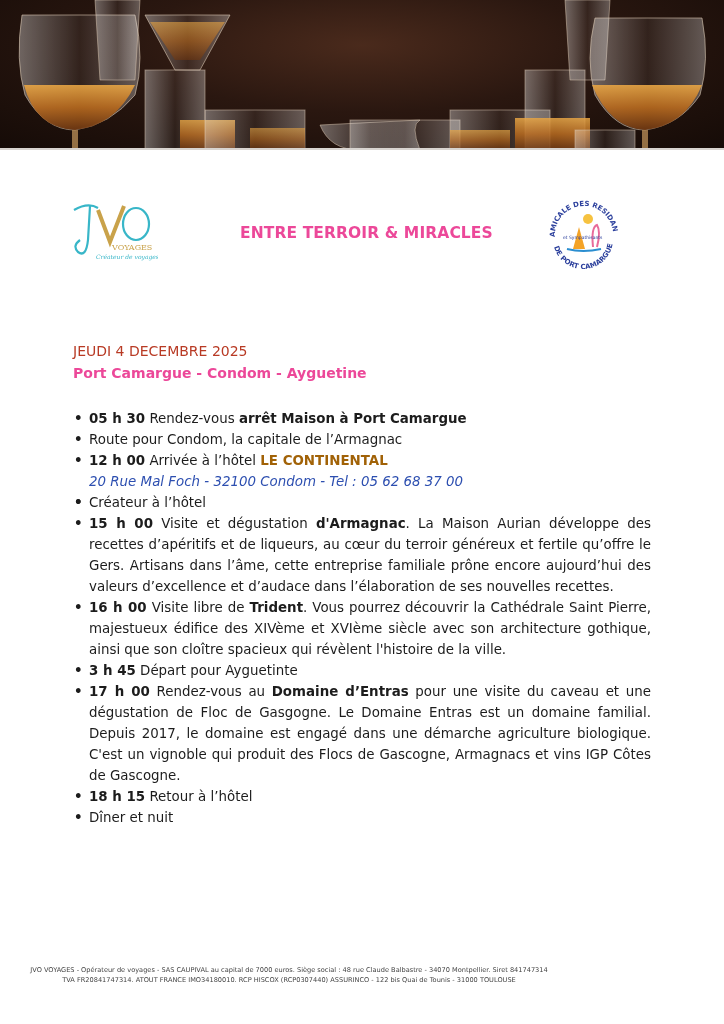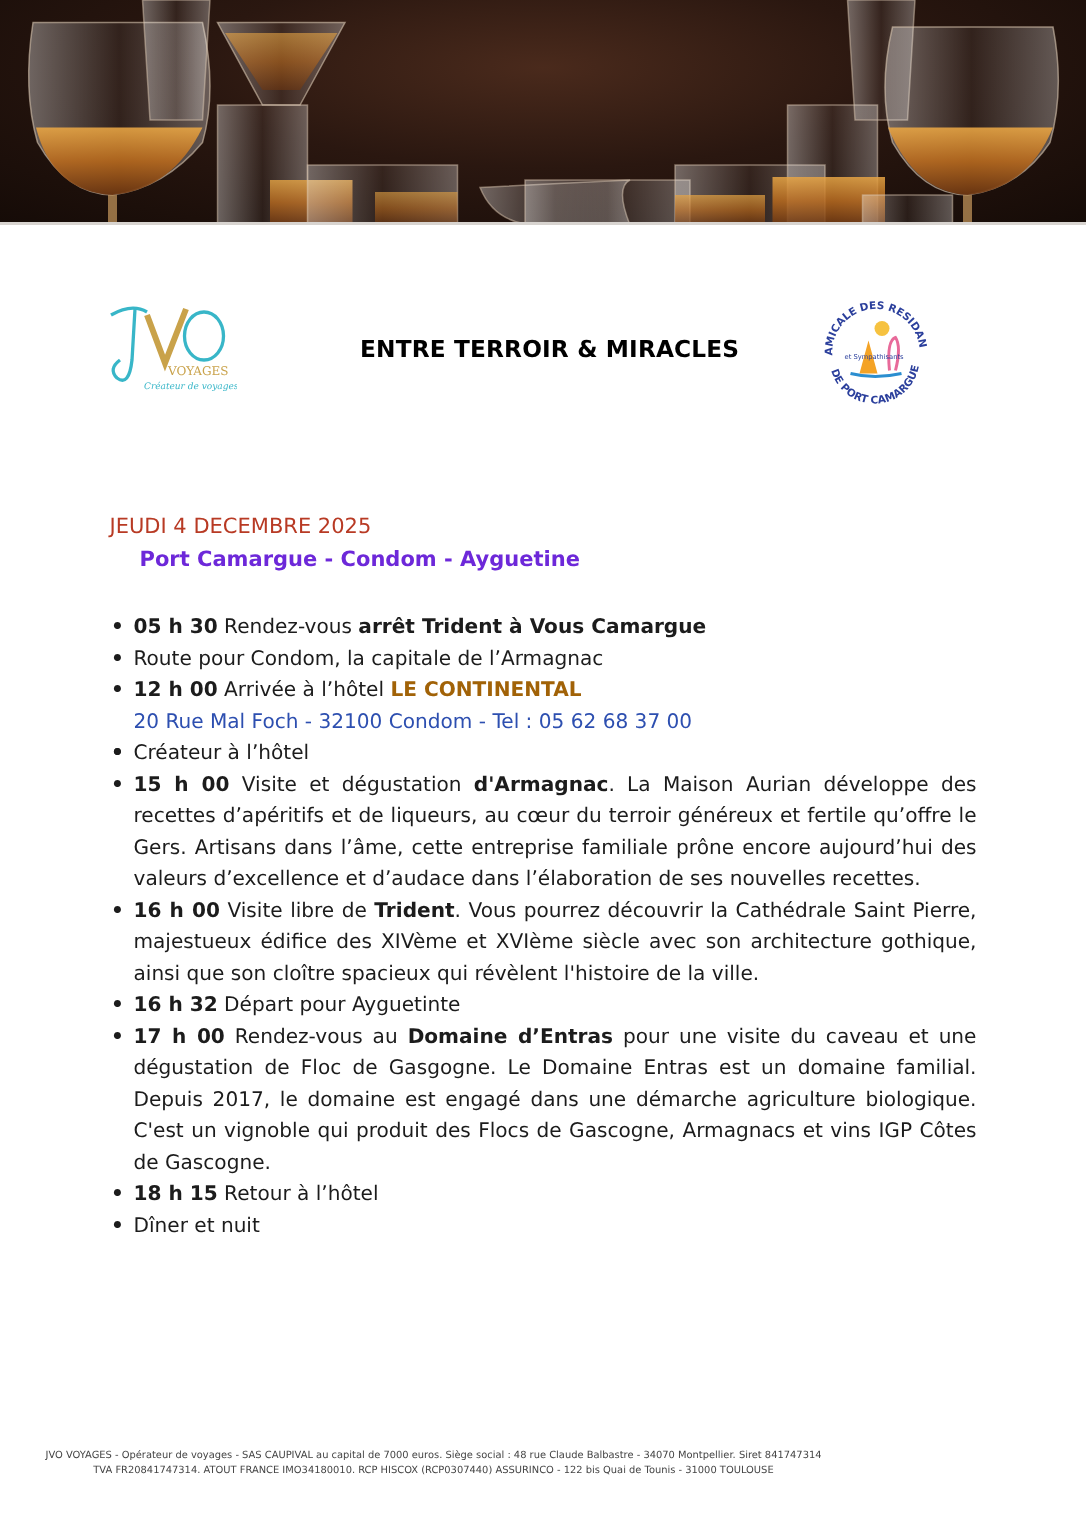--- a/index.html
+++ b/index.html
@@ -11,39 +11,39 @@
     position: absolute; left: 0; top: 0; width: 724px; height: 150px; overflow: hidden;
     background: radial-gradient(ellipse at 50% 30%, #4a2a1c 0%, #2a1710 45%, #150b07 100%);
   }
   .hero svg { position: absolute; left: 0; top: 0; }
   .hero-bottom { position: absolute; left: 0; top: 148px; width: 724px; height: 3px; background: #d8d4d0; }
 
   .logo-jvo { position: absolute; left: 68px; top: 200px; width: 90px; height: 62px; }
   .logo-jvo svg { width: 100%; height: 100%; }
   .doc-title {
     position: absolute; left: 240px; top: 224px; font-family: "DejaVu Sans", sans-serif;
-    font-weight: bold; font-size: 15.5px; color: #000000; letter-spacing: 0.1px;
+    font-weight: bold; font-size: 15.5px; color: #ec4899; letter-spacing: 0.1px;
   }
   .logo-amicale { position: absolute; left: 545px; top: 197px; width: 76px; height: 76px; }
   .logo-amicale svg { width: 100%; height: 100%; }
 
   .date-line {
     position: absolute; left: 73px; top: 343px; font-weight: normal; font-size: 14px; color: #b83a24;
   }
   .route-line {
-    position: absolute; left: 73px; top: 365px; font-weight: bold; font-size: 14px; color: #6d28d9; margin-left: 20px;
+    position: absolute; left: 73px; top: 365px; font-weight: bold; font-size: 14px; color: #ec4899;
   }
 
   ul.program {
     position: absolute; left: 73px; top: 408px; width: 578px; margin: 0; padding: 0; list-style: none;
     font-size: 13.4px; line-height: 21px; color: #1c1c1c;
   }
   ul.program li { position: relative; padding-left: 16px; text-align: justify; }
   ul.program li .bullet { position: absolute; left: 1px; top: 0; font-weight: bold; }
-  ul.program li.sub { padding-left: 16px; }
+  ul.program li.sub { padding-left: 16px; font-style: italic; }
   .t { font-weight: bold; }
   .b { font-weight: bold; }
   .blue { color: #a16207; }
   .blue-light { color: #2d4fb0; }
 
   .footer {
     position: absolute; left: 0; top: 965px; width: 578px; text-align: center;
     font-size: 6.6px; line-height: 10px; color: #444;
   }
 </style>
@@ -122,21 +122,21 @@
     <text x="18" y="42" font-family="DejaVu Sans, sans-serif" font-size="4.5" fill="#2b3f9c">et Sympathisants</text>
     <text font-family="DejaVu Sans, sans-serif" font-weight="bold" font-size="7" fill="#2b3f9c"><textPath href="#arcBot" startOffset="8">DE PORT CAMARGUE</textPath></text>
   </svg>
 </div>
 
 <div class="date-line">JEUDI 4 DECEMBRE 2025</div>
 <div class="route-line">Port Camargue - Condom - Ayguetine</div>
 
 <ul class="program">
   <li>
-    <span class="bullet">•</span><span class="t">05 h 30</span><span> Rendez-vous </span><span class="b">arrêt Trident à Vous Camargue</span>
+    <span class="bullet">•</span><span class="t">05 h 30</span><span> Rendez-vous </span><span class="b">arrêt Maison à Port Camargue</span>
   </li>
   <li>
     <span class="bullet">•</span><span>Route pour Condom, la capitale de l’Armagnac</span>
   </li>
   <li>
     <span class="bullet">•</span><span class="t">12 h 00</span><span> Arrivée à l’hôtel </span><span class="b blue">LE CONTINENTAL</span>
   </li>
   <li class="sub">
     <span class="blue-light">20 Rue Mal Foch - 32100 Condom - Tel : 05 62 68 37 00</span>
   </li>
@@ -146,21 +146,21 @@
   <li>
     <span class="bullet">•</span><span>Créateur à l’hôtel</span>
   </li>
   <li>
     <span class="bullet">•</span><span class="t">15 h 00</span><span> Visite et dégustation </span><span class="b">d'Armagnac</span><span>. La Maison Aurian développe des recettes d’apéritifs et de liqueurs, au cœur du terroir généreux et fertile qu’offre le Gers. Artisans dans l’âme, cette entreprise familiale prône encore aujourd’hui des valeurs d’excellence et d’audace dans l’élaboration de ses nouvelles recettes.</span>
   </li>
   <li>
     <span class="bullet">•</span><span class="t">16 h 00</span><span> Visite libre de </span><span class="b">Trident</span><span>. Vous pourrez découvrir la Cathédrale Saint Pierre, majestueux édifice des XIVème et XVIème siècle avec son architecture gothique, ainsi que son cloître spacieux qui révèlent l'histoire de la ville.</span>
   </li>
   <li>
-    <span class="bullet">•</span><span class="t">16 h 32</span><span> Départ pour Ayguetinte</span>
+    <span class="bullet">•</span><span class="t">3 h 45</span><span> Départ pour Ayguetinte</span>
   </li>
   <li>
     <span class="bullet">•</span><span class="t">17 h 00</span><span> Rendez-vous au </span><span class="b">Domaine d’Entras</span><span> pour une visite du caveau et une dégustation de Floc de Gasgogne. Le Domaine Entras est un domaine familial. Depuis 2017, le domaine est engagé dans une démarche agriculture biologique. C'est un vignoble qui produit des Flocs de Gascogne, Armagnacs et vins IGP Côtes de Gascogne.</span>
   </li>
   <li>
     <span class="bullet">•</span><span class="t">18 h 15</span><span> Retour à l’hôtel</span>
   </li>
   <li>
     <span class="bullet">•</span><span>Dîner et nuit</span>
   </li>

